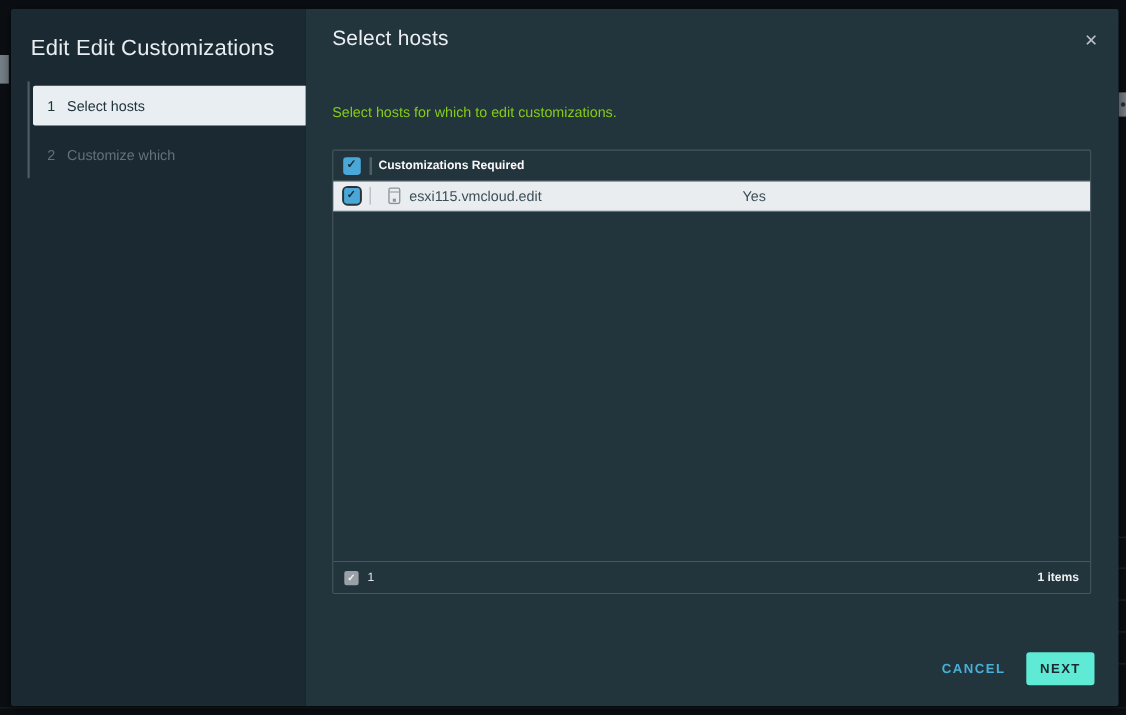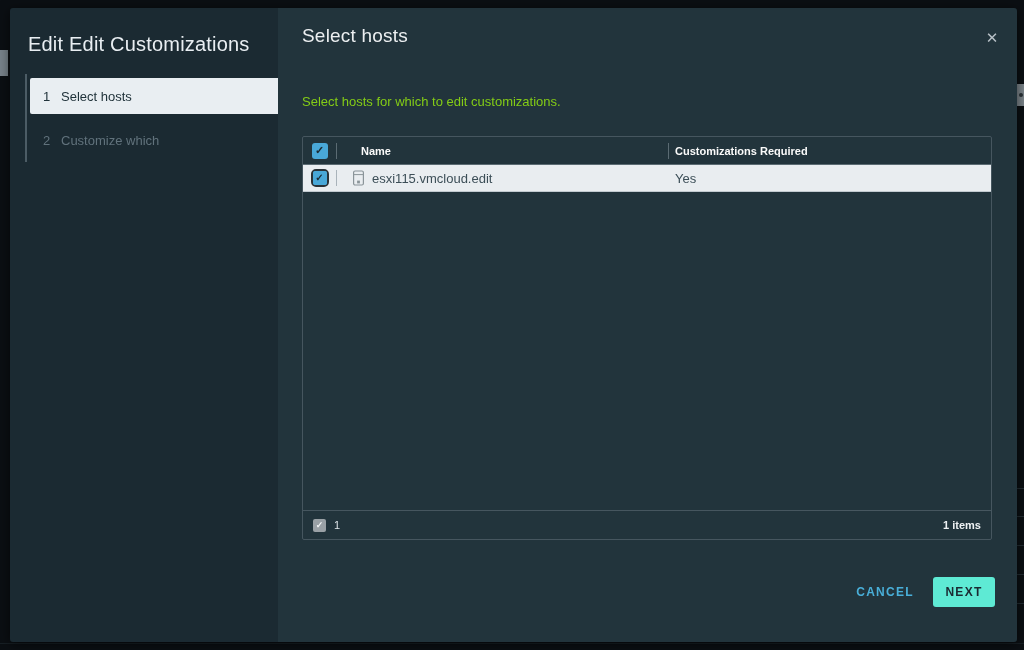--- a/index.html
+++ b/index.html
@@ -92,21 +92,21 @@
     width:13px; height:13px; border-radius:2px; background:#9aa1a6;
     display:flex; align-items:center; justify-content:center;
     color:#f4f6f7; font-size:9px; font-weight:bold; cursor:pointer; line-height:1;
   }
   .foot-count { margin-left:8px; color:#dfe5e9; }
   .foot-items { margin-left:auto; font-weight:bold; color:#eef1f3; }
 
   .host-icon { margin-right:7px; display:flex; }
 
   
-  .actions { position:absolute; right:22px; bottom:35px; display:flex; align-items:center; }
+  .actions { position:absolute; right:22px; bottom:19px; display:flex; align-items:center; }
   .btn-cancel {
     font-size:12px; font-weight:bold; letter-spacing:1.3px;
     color:#49afd9; cursor:pointer; margin-right:19px; background:none; border:none;
     font-family:"Liberation Sans", sans-serif;
   }
   .btn-next {
     width:62px; height:30px; background:#5eead4; border:none; border-radius:3px;
     color:#1b2a32; font-size:12px; font-weight:bold; letter-spacing:1.3px;
     cursor:pointer; font-family:"Liberation Sans", sans-serif;
   }
@@ -145,21 +145,20 @@
     <div class="close-btn">✕</div>
     <div class="panel-desc">Select hosts for which to edit customizations.</div>
 
     <div class="grid">
 
       <div class="g-head">
         <div class="c-check">
           <div class="cb">✓</div>
         </div>
         <div class="vdiv"></div>
-        <div class="c-name">Name</div>
         <div class="vdiv"></div>
         <div class="c-req">Customizations Required</div>
       </div>
 
       <div class="g-row">
         <div class="c-check">
           <div class="cb-ring">
             <div class="cb">✓</div>
           </div>
         </div>

